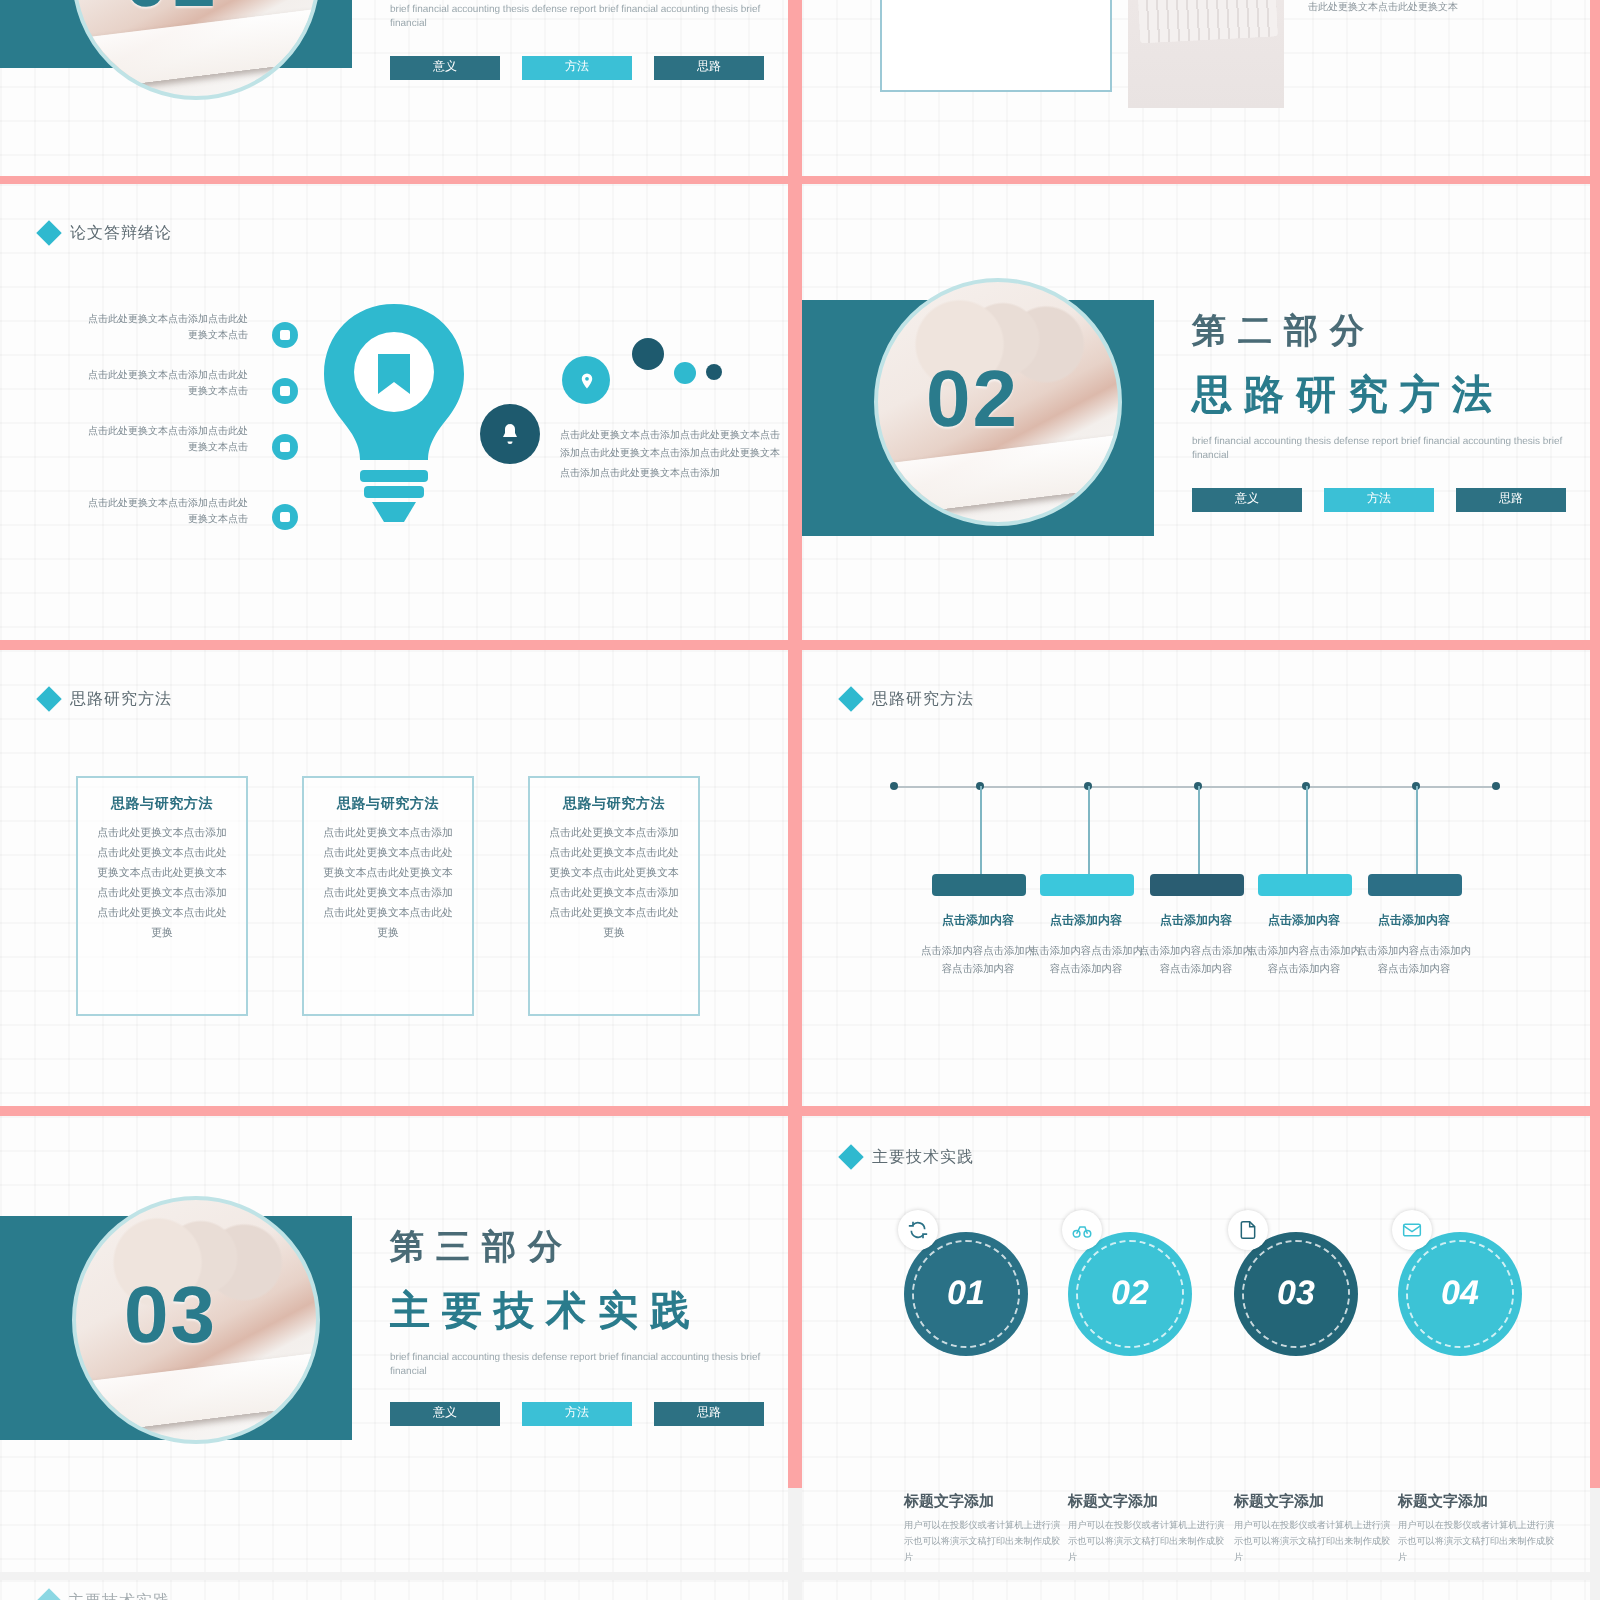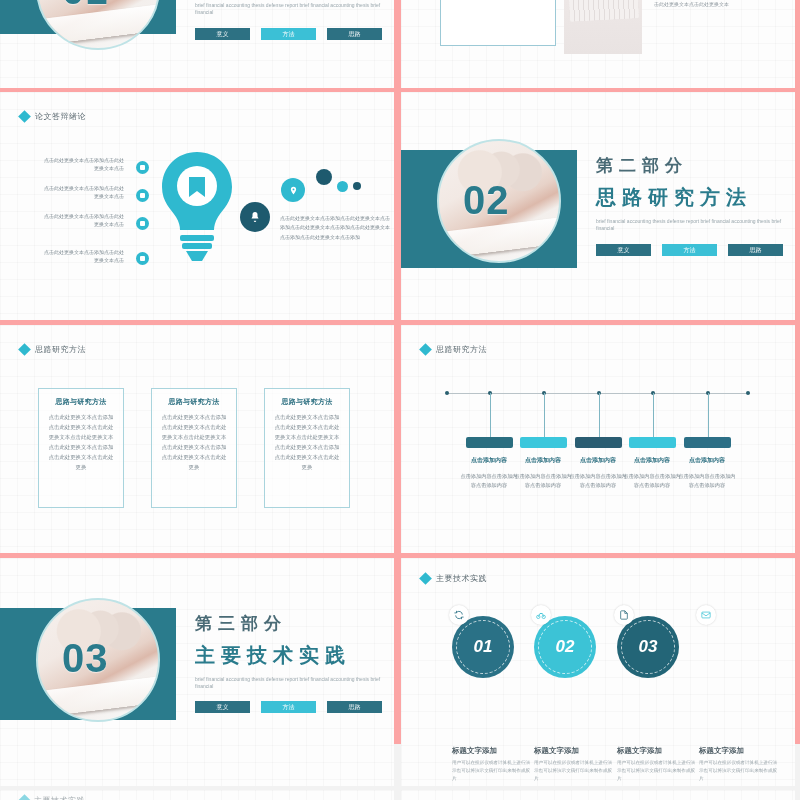--- a/index.html
+++ b/index.html
@@ -395,20 +395,23 @@
       </div>
       <div class="badge" style="left:213px; top:47px;">
         <svg viewBox="0 0 24 24" fill="none" stroke="#236577" stroke-width="1.8">
           <path d="M14 2H6a2 2 0 0 0-2 2v16a2 2 0 0 0 2 2h12a2 2 0 0 0 2-2V8z"></path>
             <path d="M14 2v6h6"></path>
         </svg>
       </div>
       <div class="card-t" style="left:216px; top:188px;">标题文字添加</div>
       <div class="card-d" style="left:216px; top:201px;">用户可以在投影仪或者计算机上进行演示也可以将演示文稿打印出来制作成胶片</div>
 
+      <div class="bignum" style="left:298px; top:58px; width:62px; height:62px; background:#3cc3d6;">
+        <span>04</span>
+      </div>
       <div class="badge" style="left:295px; top:47px;">
         <svg viewBox="0 0 24 24" fill="none" stroke="#3cc3d6" stroke-width="1.8">
           <rect x="2" y="5" width="20" height="14" rx="2"></rect>
             <path d="M2 7l10 7 10-7"></path>
         </svg>
       </div>
       <div class="card-t" style="left:298px; top:188px;">标题文字添加</div>
       <div class="card-d" style="left:298px; top:201px;">用户可以在投影仪或者计算机上进行演示也可以将演示文稿打印出来制作成胶片</div>
     </div>
   </div>

